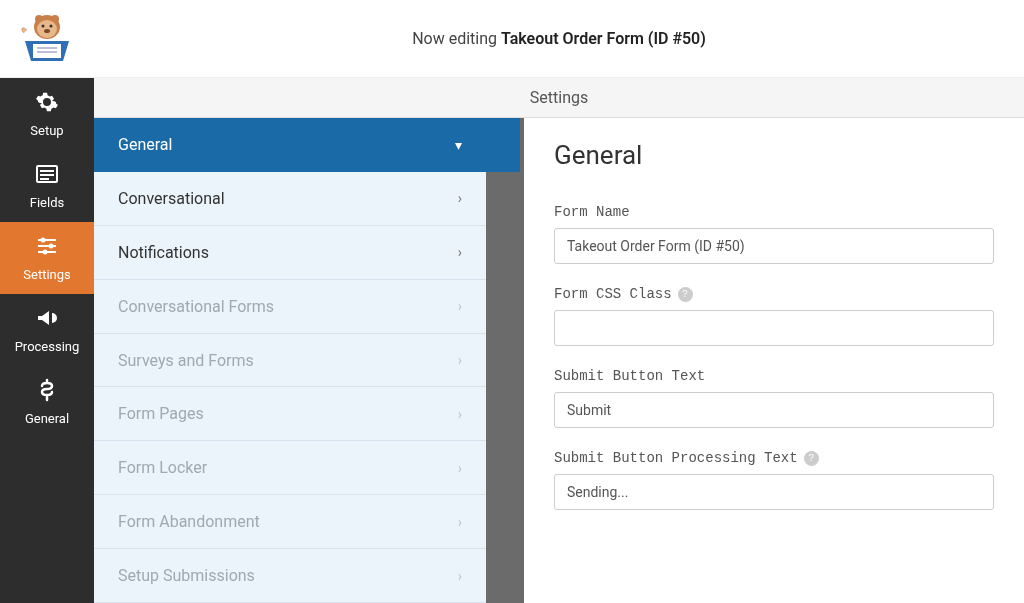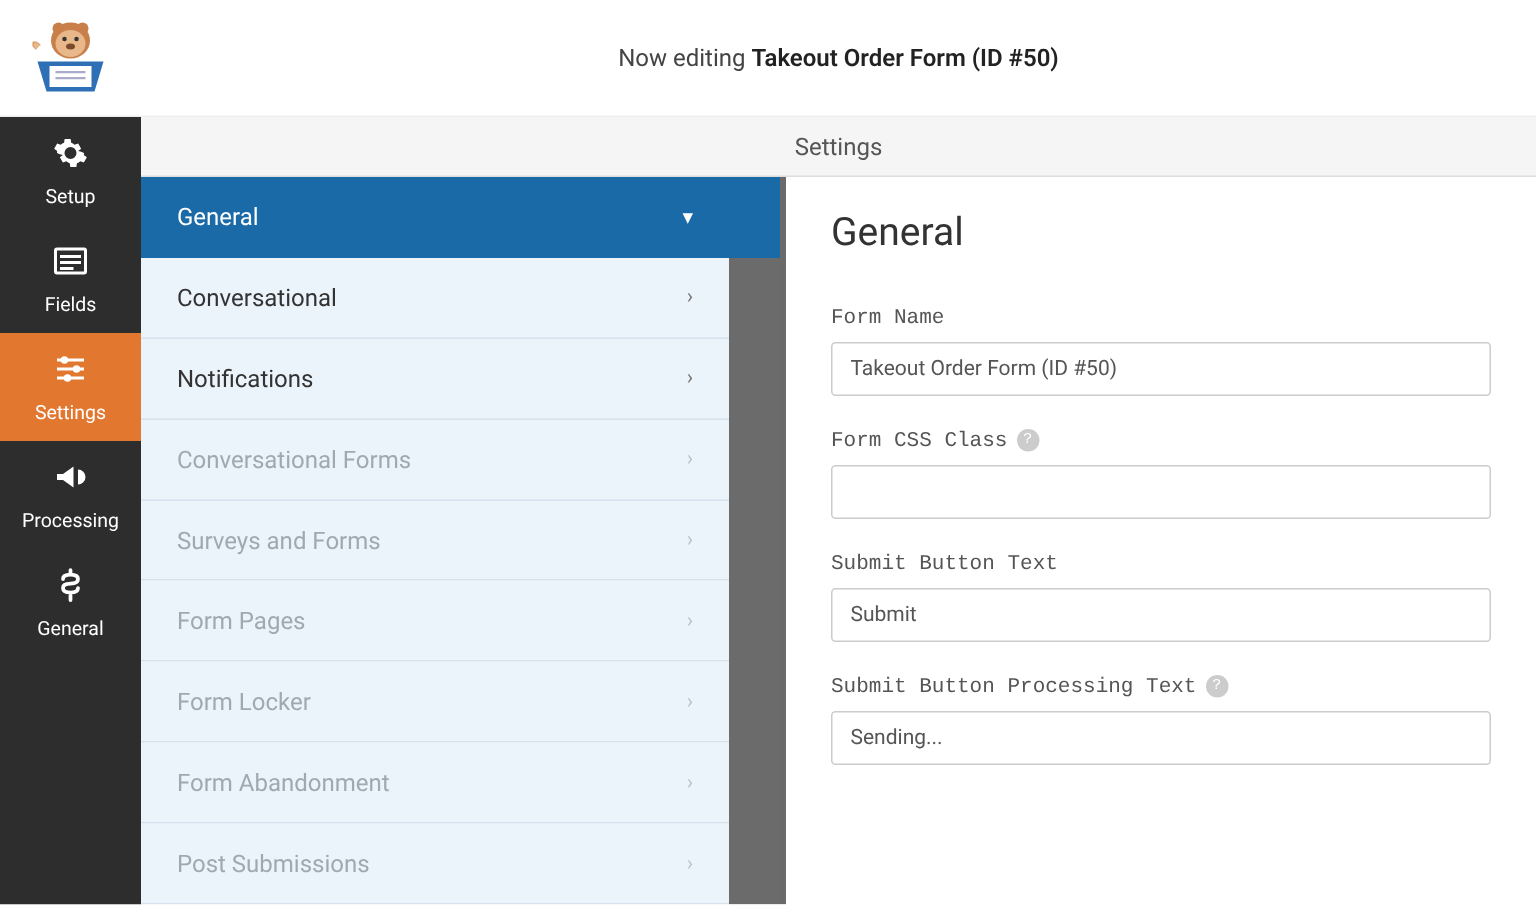--- a/index.html
+++ b/index.html
@@ -142,21 +142,21 @@
         </div>
         <div class="nav-item muted">
           <span>Form Locker</span>
           <span class="chev">›</span>
         </div>
         <div class="nav-item muted">
           <span>Form Abandonment</span>
           <span class="chev">›</span>
         </div>
         <div class="nav-item muted">
-          <span>Post Submissions</span>
+          <span>Setup Submissions</span>
           <span class="chev">›</span>
         </div>
       </div>
 
       <div class="form-area">
         <h1>General</h1>
 
         <div class="field">
           <label>Form Name</label>
           <input type="text" value="Takeout Order Form (ID #50)" style="">

